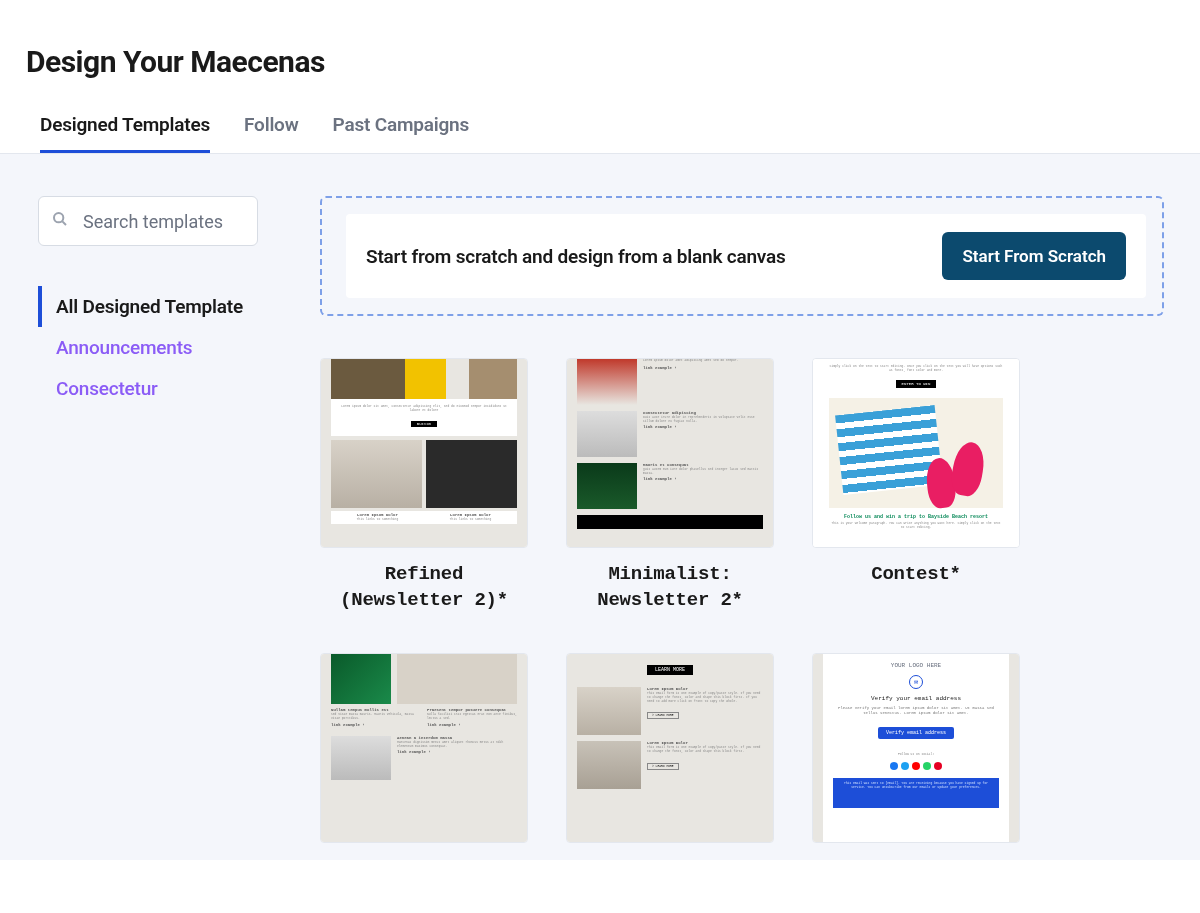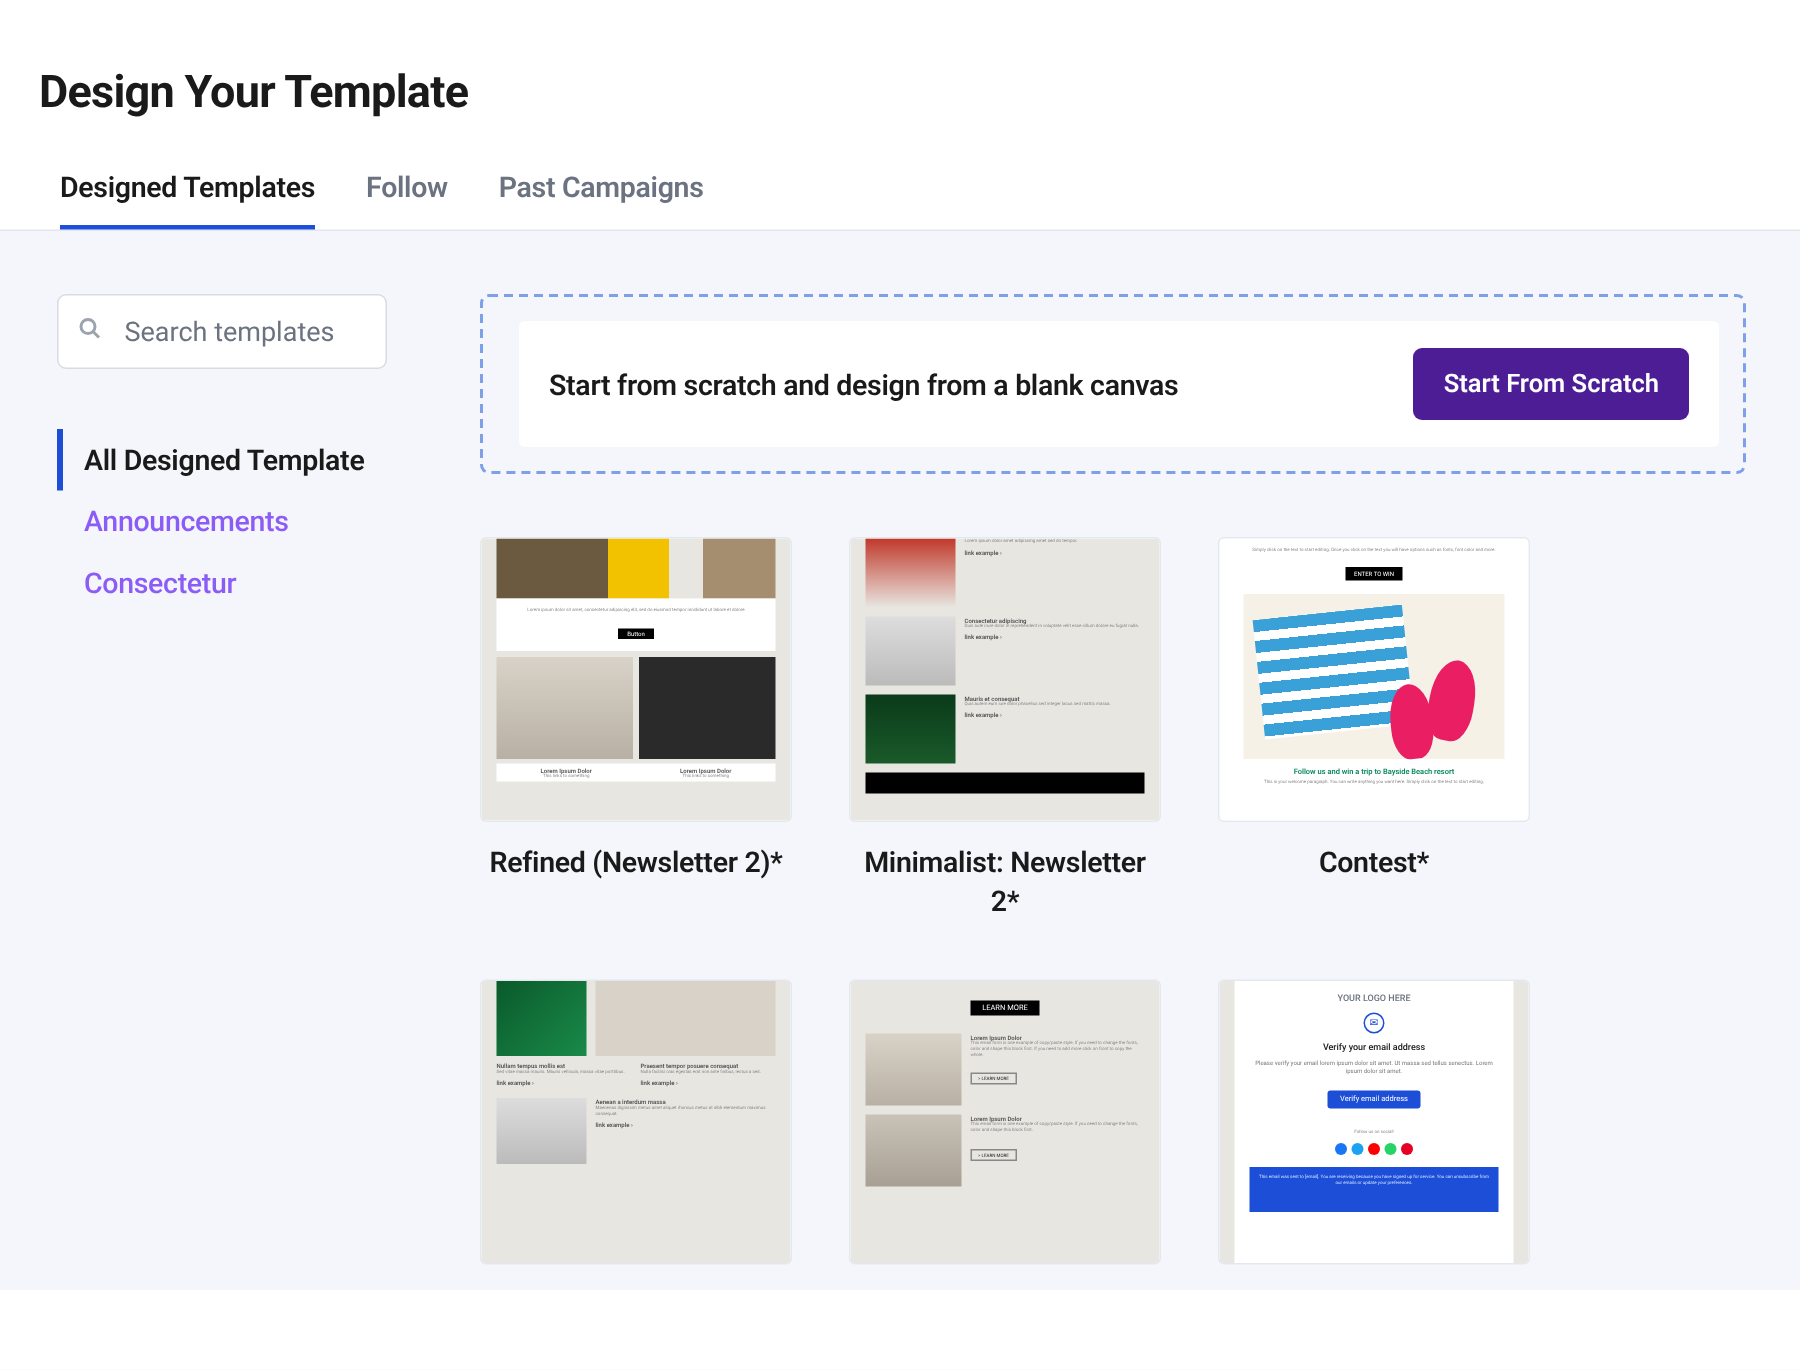--- a/index.html
+++ b/index.html
@@ -111,37 +111,37 @@
     display: flex;
     align-items: center;
     justify-content: space-between;
   }
   .scratch-text {
     font-size: 19px;
     font-weight: 600;
     letter-spacing: -0.2px;
   }
   .scratch-btn {
-    background: #4c1d95;
+    background: #0c4a6e;
     color: #fff;
     border: none;
     border-radius: 6px;
     padding: 14px 20px;
     font-size: 17px;
     font-weight: 600;
     cursor: pointer;
     font-family: inherit;
   }
   .grid {
     display: grid;
     grid-template-columns: repeat(3, 208px);
     column-gap: 38px;
     row-gap: 40px;
   }
-  .card { width: 208px; cursor: pointer; }
+  .card { width: 208px; cursor: pointer; font-family: Liberation Mono, monospace; }
   .thumb {
     width: 208px;
     height: 190px;
     border: 1px solid #e3e7ee;
     border-radius: 4px;
     background: #fff;
     overflow: hidden;
     position: relative;
   }
   .card-title {
@@ -210,21 +210,21 @@
 
   .fade-bottom {
     position:absolute; left:0; right:0; bottom:0; height:56px;
     background:linear-gradient(to bottom, rgba(255,255,255,0), #fff);
     pointer-events:none;
   }
 </style>
 </head>
 <body>
 
-<h1 class="page-title">Design Your Template</h1>
+<h1 class="page-title">Design Your Maecenas</h1>
 
 <div class="tabs">
   <div class="tab active">Designed Templates</div>
   <div class="tab">Follow</div>
   <div class="tab">Past Campaigns</div>
 </div>
 
 <div class="content-area">
 
   <div class="sidebar">

